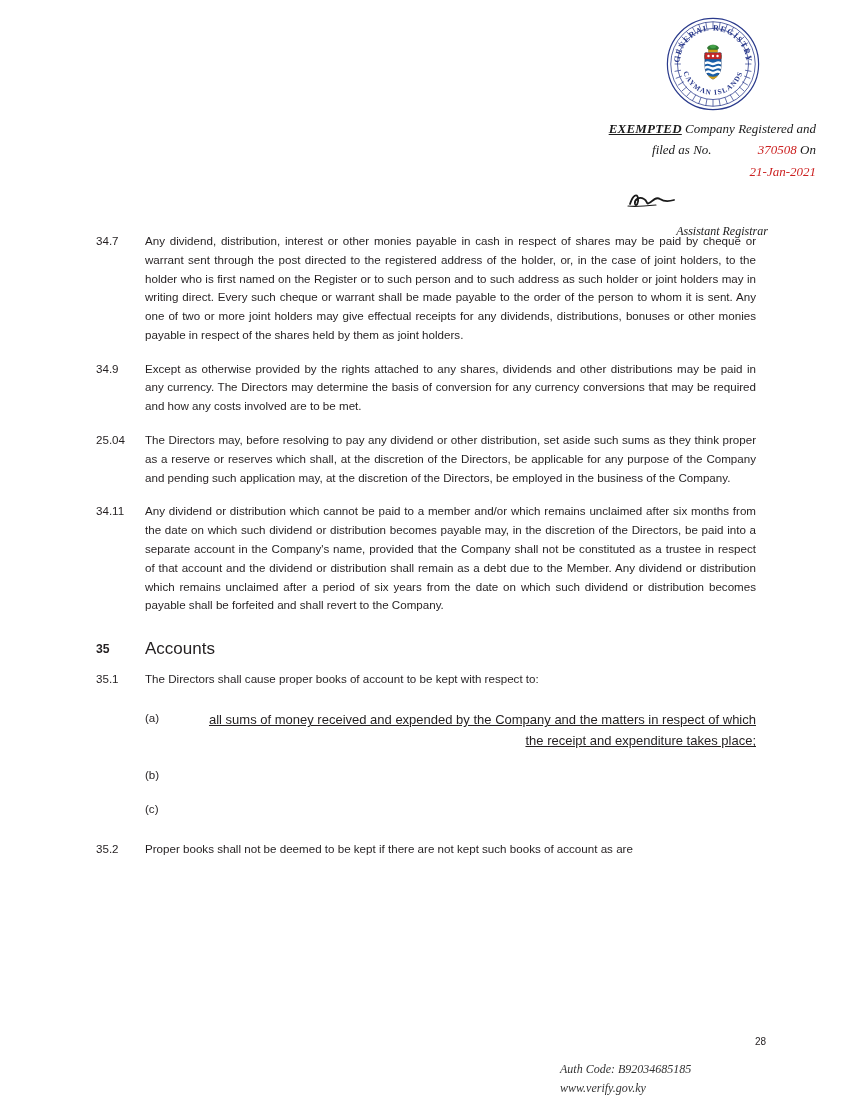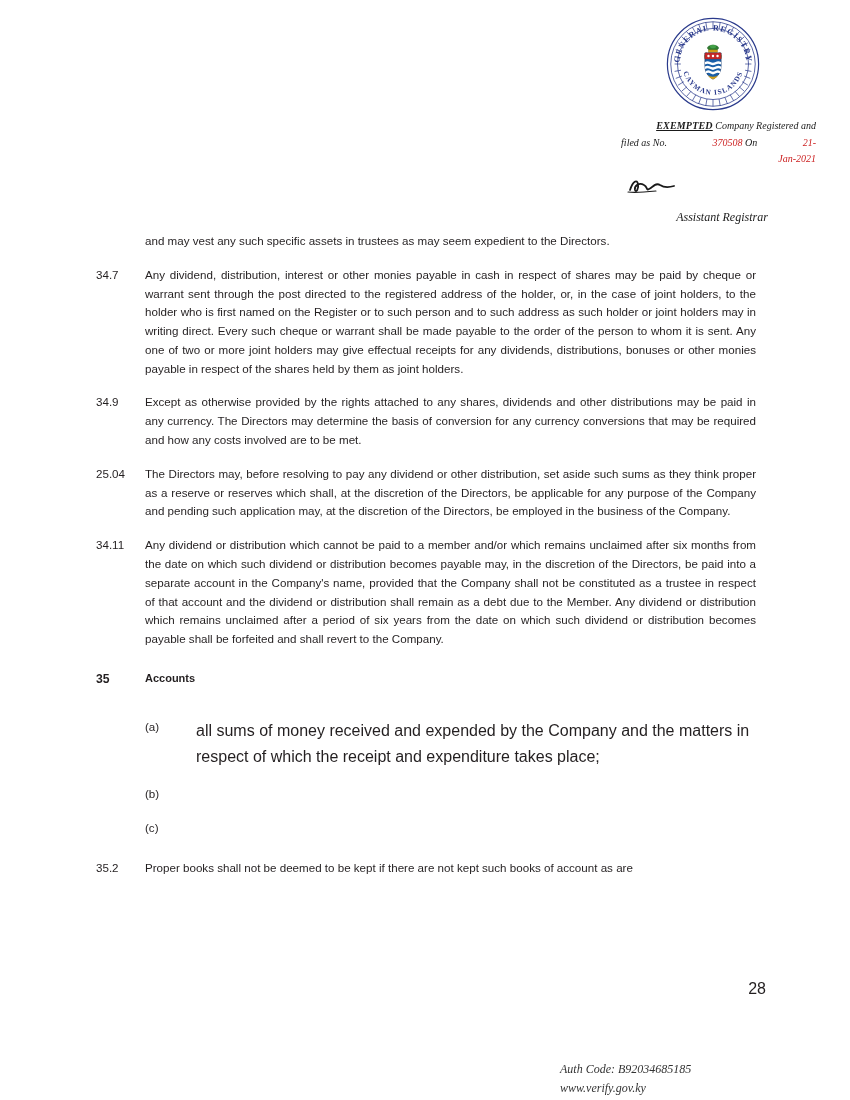--- a/index.html
+++ b/index.html
@@ -28,21 +28,21 @@
     text-align: center;
   }
   .seal {
     width: 96px;
     height: 96px;
     margin: 6px auto 6px auto;
     display: block;
   }
   .stamp-lines {
     font-family: "Liberation Serif", serif;
-    font-size: 10px;
+    font-size: 13px;
     line-height: 1.65;
     color: #1a1a1a;
     text-align: right;
     padding-right: 2px;
   }
   .stamp-lines .l1 { display: block; }
   .stamp-lines .l2 { display: block; }
   .stamp-exempted {
     font-weight: bold;
     font-style: italic;
@@ -113,53 +113,54 @@
     padding-left: 49px;
   }
   .sub-marker {
     width: 51px;
     flex: 0 0 51px;
     font-size: 11.6px;
     line-height: 1.62;
   }
   .sub-body {
     flex: 1 1 auto;
-    font-size: 16px;
+    font-size: 13px;
     line-height: 1.62;
-    text-align: left;
+    text-align: right;
+    text-decoration: underline;
   }
 
   
   .heading {
     display: flex;
-    align-items: flex-start;
+    align-items: center;
     margin-top: 21px;
-    margin-bottom: 24px;
+    margin-bottom: 8px;
   }
   .heading-num {
     width: 49px;
     flex: 0 0 49px;
     font-size: 12.2px;
     font-weight: bold;
     line-height: 1.5;
   }
   .heading-text {
-    font-size: 11px;
-    font-weight: bold;
+    font-size: 17px;
+    font-weight: normal;
     line-height: 1.5;
   }
 
   .spacer-sm { height: 6px; }
 
   
   .page-number {
     position: absolute;
     right: 84px;
-    top: 980px;
-    font-size: 16px;
+    top: 1036px;
+    font-size: 10px;
     color: #231f20;
   }
   .footer-auth {
     position: absolute;
     right: 30px;
     top: 1060px;
     width: 260px;
     text-align: left;
     font-family: "Liberation Serif", serif;
     font-style: italic;
@@ -269,24 +270,20 @@
       <svg width="60" height="22" viewBox="0 0 60 22">
         <path d="M 4,14 C 7,5 11,3 12,8 C 13,13 10,17 9,14 C 8,10 13,6 18,9 C 22,11 20,15 23,13 C 27,11 30,6 34,9 C 37,11 41,12 48,10" fill="none" stroke="#1a1a1a" stroke-width="1.8" stroke-linecap="round"></path>
         <path d="M 2,16 C 10,17 20,16 30,15" fill="none" stroke="#1a1a1a" stroke-width="1.1" stroke-linecap="round"></path>
       </svg>
     </div>
     <div class="registrar-title">Assistant Registrar</div>
   </div>
 
   <div class="content">
 
-    <div class="clause no-num">
-      <div class="clause-num"></div>
-      <div class="clause-body left">and may vest any such specific assets in trustees as may seem expedient to the Directors.</div>
-    </div>
 
     <div class="clause">
       <div class="clause-num">34.7</div>
       <div class="clause-body">Any dividend, distribution, interest or other monies payable in cash in respect of shares may be paid by cheque or warrant sent through the post directed to the registered address of the holder, or, in the case of joint holders, to the holder who is first named on the Register or to such person and to such address as such holder or joint holders may in writing direct. Every such cheque or warrant shall be made payable to the order of the person to whom it is sent. Any one of two or more joint holders may give effectual receipts for any dividends, distributions, bonuses or other monies payable in respect of the shares held by them as joint holders.</div>
     </div>
 
 
     <div class="clause">
       <div class="clause-num">34.9</div>
       <div class="clause-body">Except as otherwise provided by the rights attached to any shares, dividends and other distributions may be paid in any currency. The Directors may determine the basis of conversion for any currency conversions that may be required and how any costs involved are to be met.</div>
@@ -300,20 +297,24 @@
     <div class="clause">
       <div class="clause-num">34.11</div>
       <div class="clause-body">Any dividend or distribution which cannot be paid to a member and/or which remains unclaimed after six months from the date on which such dividend or distribution becomes payable may, in the discretion of the Directors, be paid into a separate account in the Company's name, provided that the Company shall not be constituted as a trustee in respect of that account and the dividend or distribution shall remain as a debt due to the Member.  Any dividend or distribution which remains unclaimed after a period of six years from the date on which such dividend or distribution becomes payable shall be forfeited and shall revert to the Company.</div>
     </div>
 
     <div class="heading">
       <div class="heading-num">35</div>
       <div class="heading-text">Accounts</div>
     </div>
 
+    <div class="clause">
+      <div class="clause-num">35.1</div>
+      <div class="clause-body left">The Directors shall cause proper books of account to be kept with respect to:</div>
+    </div>
 
     <div class="spacer-sm"></div>
 
     <div class="sub">
       <div class="sub-marker">(a)</div>
       <div class="sub-body">all sums of money received and expended by the Company and the matters in respect of which the receipt and expenditure takes place;</div>
     </div>
 
     <div class="sub">
       <div class="sub-marker">(b)</div>

